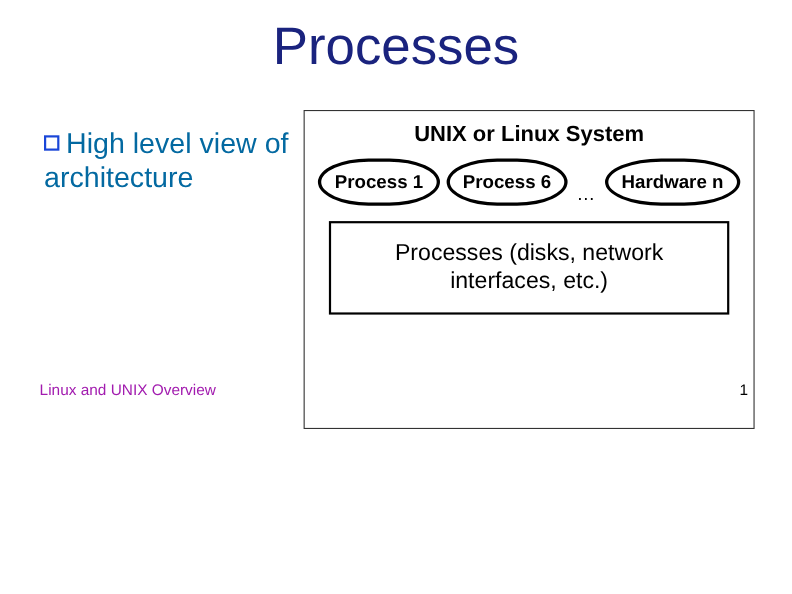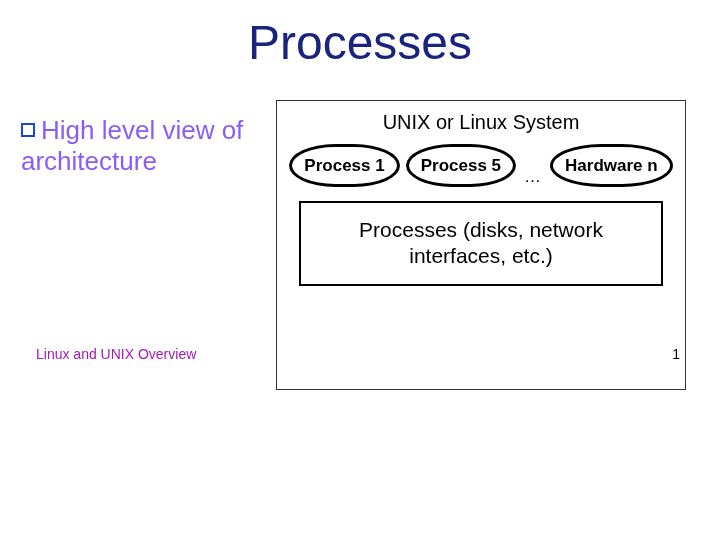--- a/index.html
+++ b/index.html
@@ -26,25 +26,25 @@
     width: 100%;
     text-align: center;
     font-size: 48px;
     font-weight: 400;
     color: #1a237e;
     line-height: 1.05;
   }
   .bullet-block {
     position: absolute;
     top: 115px;
-    left: 21px;
+    left: 40px;
     width: 230px;
     font-size: 26px;
     line-height: 1.2;
-    color: #8b5cf6;
+    color: #0369a1;
   }
   .bullet-marker {
     display: inline-block;
     width: 14px;
     height: 14px;
     border: 2px solid #1a46d8;
     margin-right: 6px;
     vertical-align: 2px;
     box-sizing: border-box;
   }
@@ -59,21 +59,21 @@
     height: 290px;
     border: 1px solid #333;
     background: #fff;
     box-sizing: border-box;
     padding: 10px 8px 14px 8px;
     font-family: Arial, Helvetica, sans-serif;
     color: #000;
   }
   .diagram .sys-title {
     text-align: center;
-    font-weight: 400;
+    font-weight: 700;
     font-size: 20px;
     margin-bottom: 10px;
   }
   .proc-row {
     display: flex;
     align-items: flex-end;
     justify-content: center;
     gap: 6px;
     margin-bottom: 14px;
   }
@@ -126,21 +126,21 @@
   <div class="title">Processes</div>
 
   <div class="bullet-block">
     <span class="bullet-marker"></span><span class="bullet-text">High level view of architecture</span>
   </div>
 
   <div class="diagram">
     <div class="sys-title">UNIX or Linux System</div>
     <div class="proc-row">
       <div class="proc">Process 1</div>
-      <div class="proc">Process 5</div>
+      <div class="proc">Process 6</div>
       <div class="dots">…</div>
       <div class="proc">Hardware n</div>
     </div>
     <div class="layer">Processes (disks, network interfaces, etc.)</div>
   </div>
 
   <div class="footer-left">Linux and UNIX Overview</div>
   <div class="footer-right">1</div>
 
 </div>

